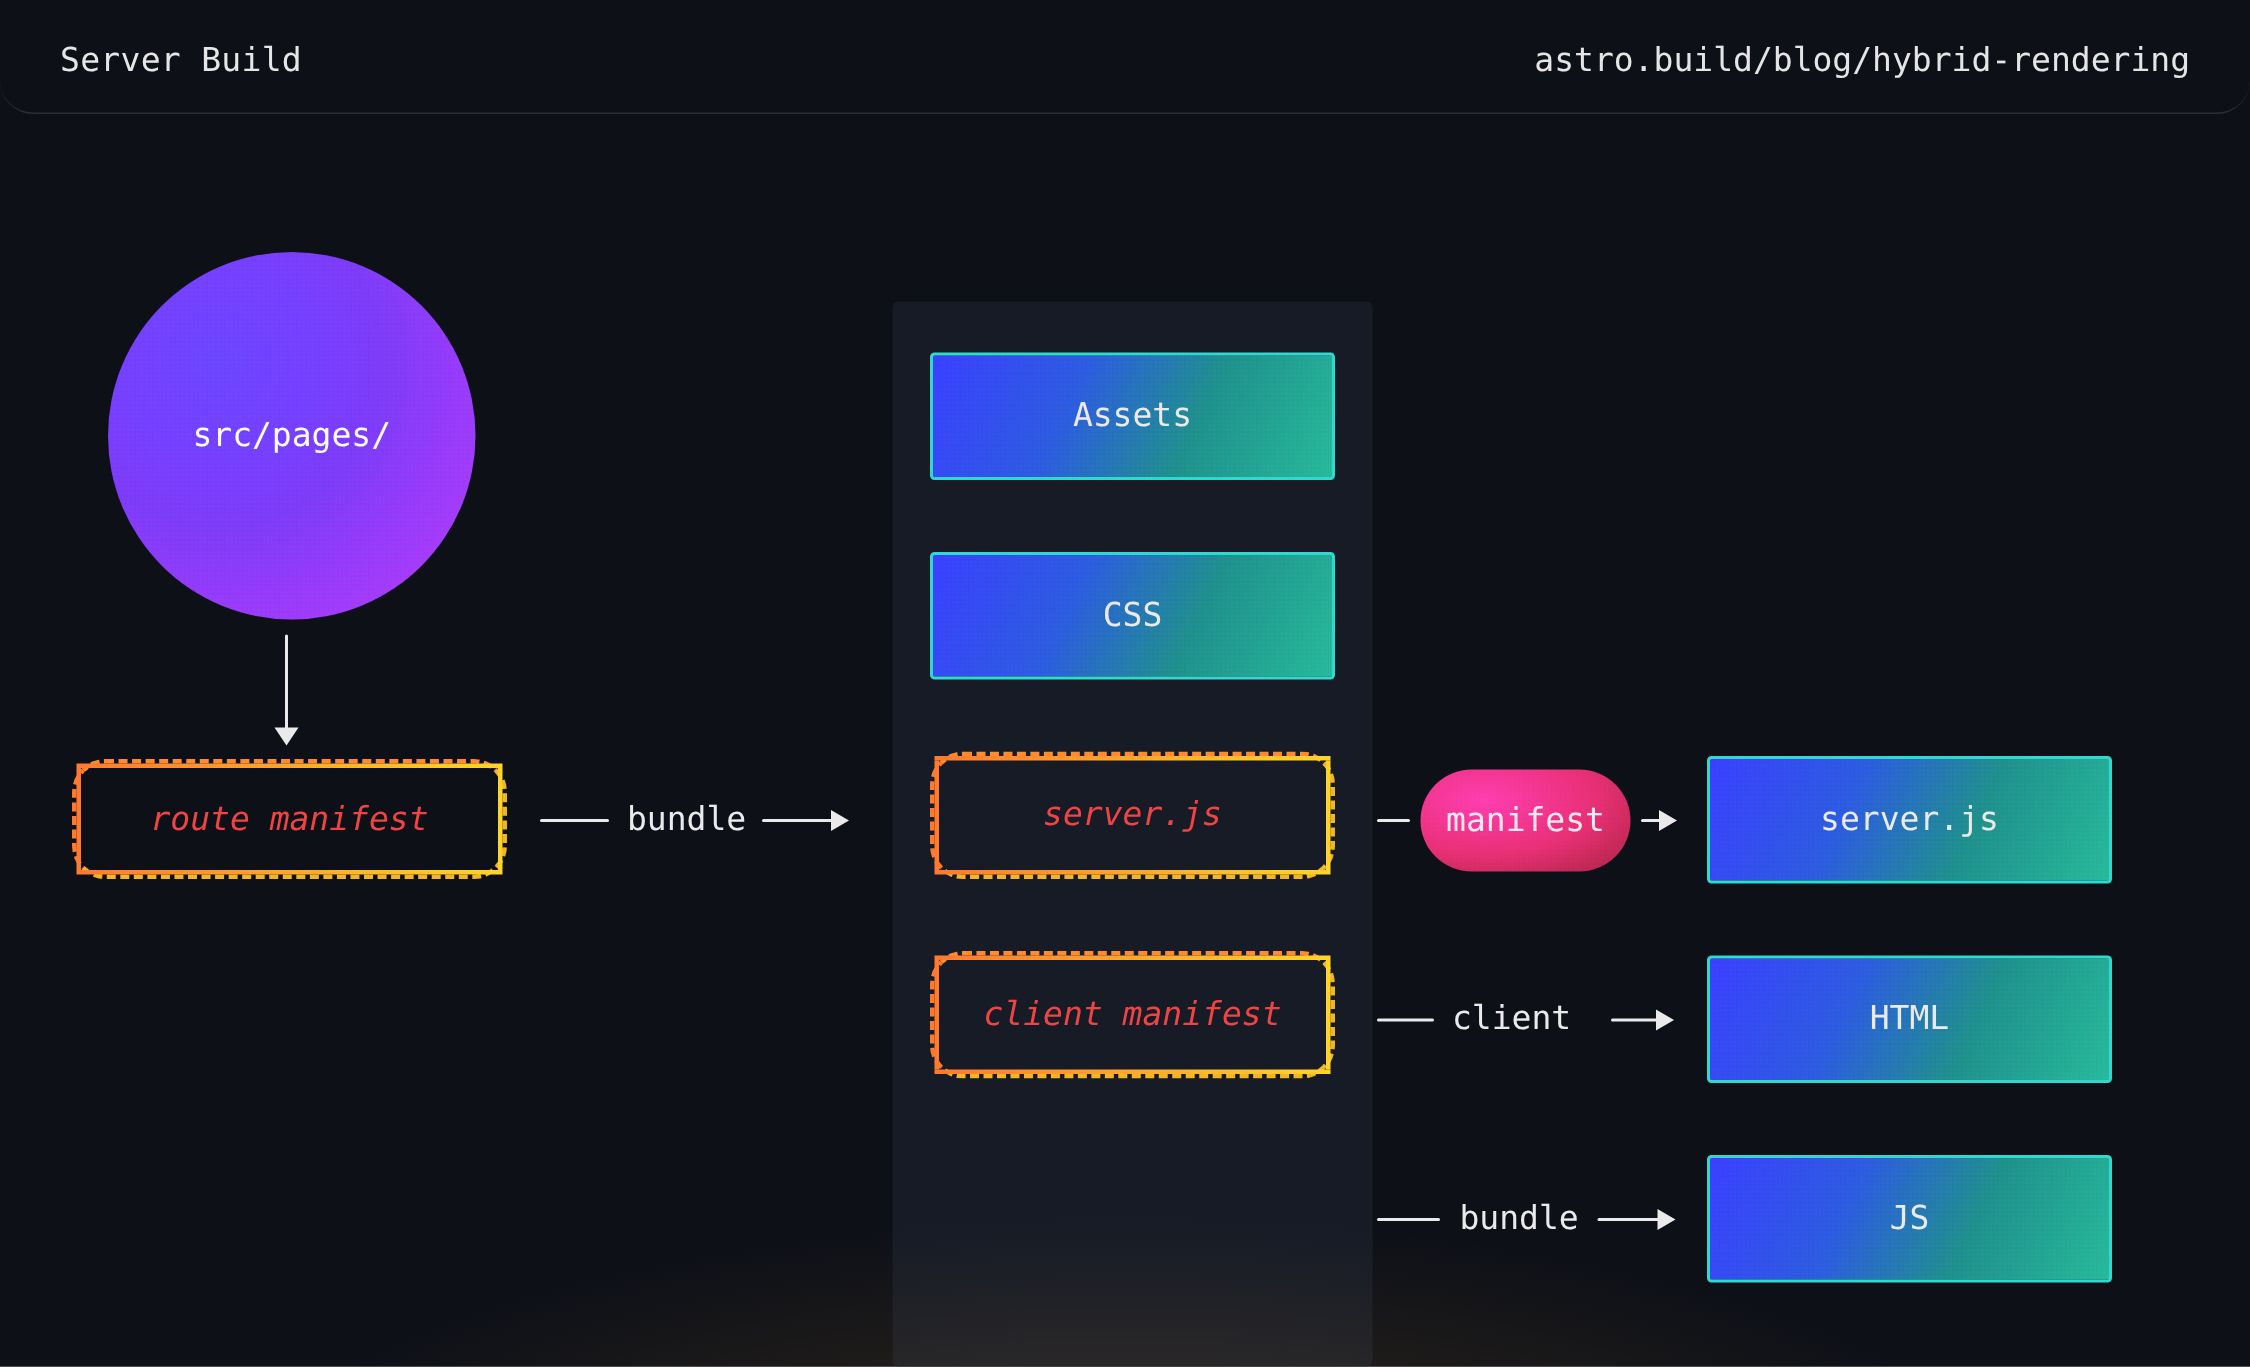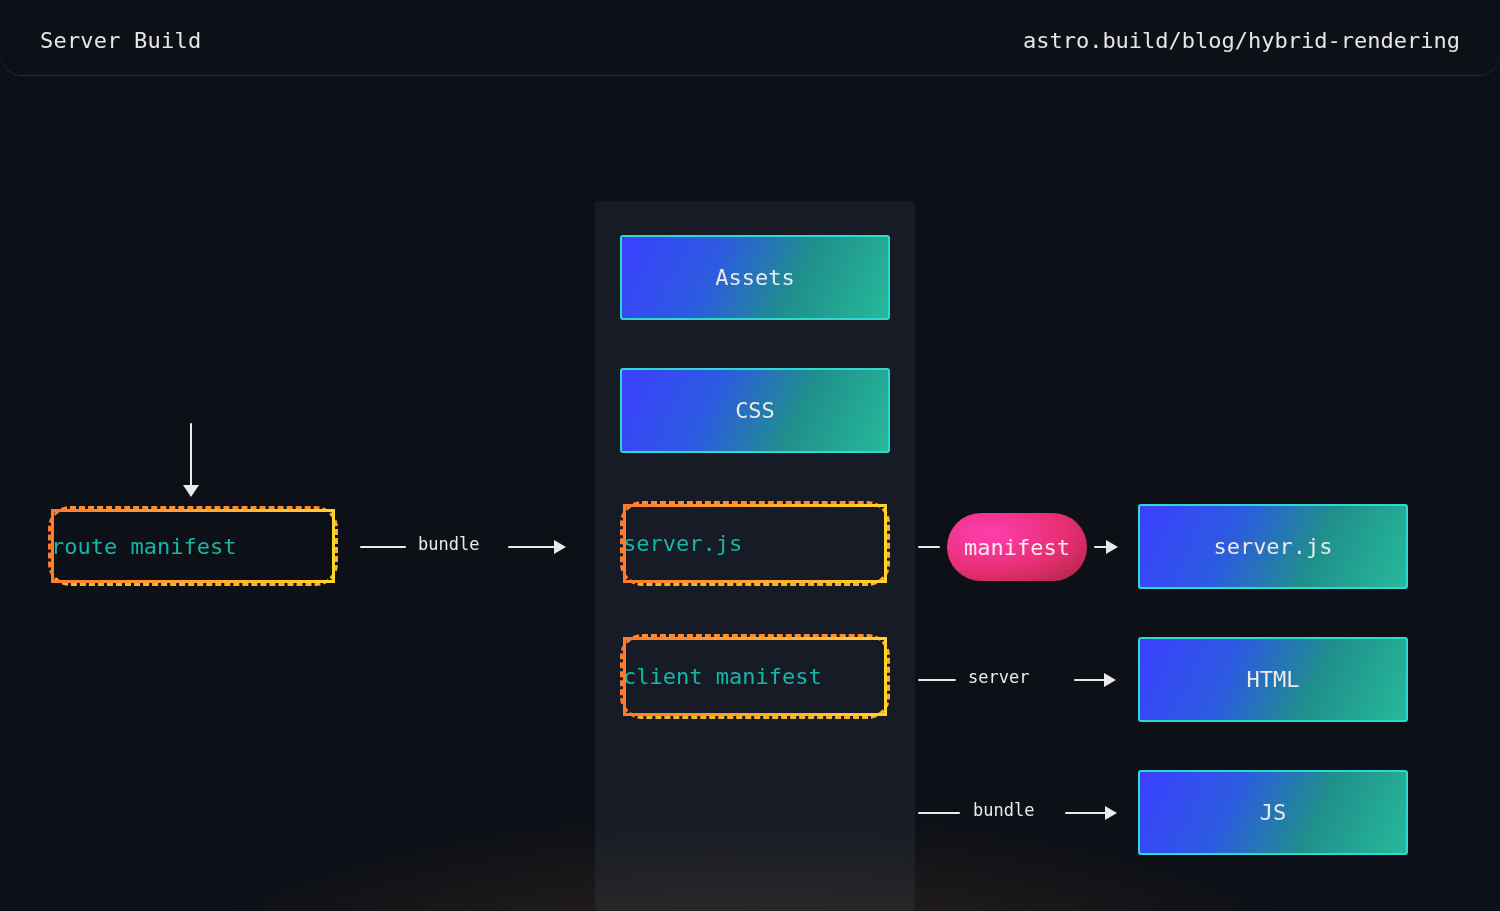--- a/index.html
+++ b/index.html
@@ -58,23 +58,24 @@
   }
   .arrow-down::after {
     content: ""; position: absolute; left: -7px; top: 62px;
     border-left: 8px solid transparent;
     border-right: 8px solid transparent;
     border-top: 12px solid #eaeaea;
   }
   
   .dbox {
     position: absolute;
-    display: flex; align-items: center; justify-content: flex-start;
-    color: #14b8a6;
+    display: flex; align-items: center; justify-content: center;
+    color: #ef4444;
     background: transparent;
+    font-style: italic;
   }
   .dbox::before {
     content: ""; position: absolute; inset: 0;
     border: 3px dashed #ffd42a;
     border-image: linear-gradient(90deg,#ff7a2f,#ffd42a) 1;
     border-style: dashed;
     pointer-events: none;
   }
   
   .dbox { border: 3px dashed #f2b52a; }
@@ -83,21 +84,21 @@
   #route-manifest { left: 48px;  top: 430px; width: 290px; height: 80px; }
 
   
   .hline { position: absolute; height: 2px; background: #eaeaea; }
   .harrow-head::after {
     content: ""; position: absolute; right: -2px; top: -6px;
     border-top: 7px solid transparent;
     border-bottom: 7px solid transparent;
     border-left: 12px solid #eaeaea;
   }
-  .mlabel { position: absolute; color: #eaeaea; font-size: 17px; }
+  .mlabel { position: absolute; color: #eaeaea; font-size: 22px; }
 
   #l1a { left: 360px; top: 470px; width: 46px; }
   #lbl1 { left: 418px; top: 458px; }
   #l1b { left: 508px; top: 470px; width: 56px; }
 
   
   .stack {
     position: absolute;
     left: 595px; top: 125px;
     width: 320px; height: 710px;
@@ -156,20 +157,23 @@
 </head>
 <body>
 
 <div class="header">
   <div class="title"><span class="txt">Server Build</span></div>
   <div class="url"><span class="txt">astro.build/blog/hybrid-rendering</span></div>
 </div>
 
 <div class="stage">
 
+  <div class="circle noise">
+    <span class="txt">src/pages/</span>
+  </div>
 
   <div class="arrow-down"></div>
 
   <div id="route-manifest" class="dbox left-dash">
     <span class="txt">route manifest</span>
   </div>
 
   <div id="l1a" class="hline"></div>
   <div id="lbl1" class="mlabel">bundle</div>
   <div id="l1b" class="hline harrow-head"></div>
@@ -192,21 +196,21 @@
   <div id="r1a" class="hline"></div>
   <div class="pill noise">
     <span class="txt">manifest</span>
   </div>
   <div id="r1b" class="hline harrow-head"></div>
   <div id="out-server" class="solid noise out">
     <span class="txt">server.js</span>
   </div>
 
   <div id="r2a" class="hline"></div>
-  <div id="lbl2" class="mlabel">server</div>
+  <div id="lbl2" class="mlabel">client</div>
   <div id="r2b" class="hline harrow-head"></div>
   <div id="out-html" class="solid noise out">
     <span class="txt">HTML</span>
   </div>
 
   <div id="r3a" class="hline"></div>
   <div id="lbl3" class="mlabel">bundle</div>
   <div id="r3b" class="hline harrow-head"></div>
   <div id="out-js" class="solid noise out">
     <span class="txt">JS</span>

